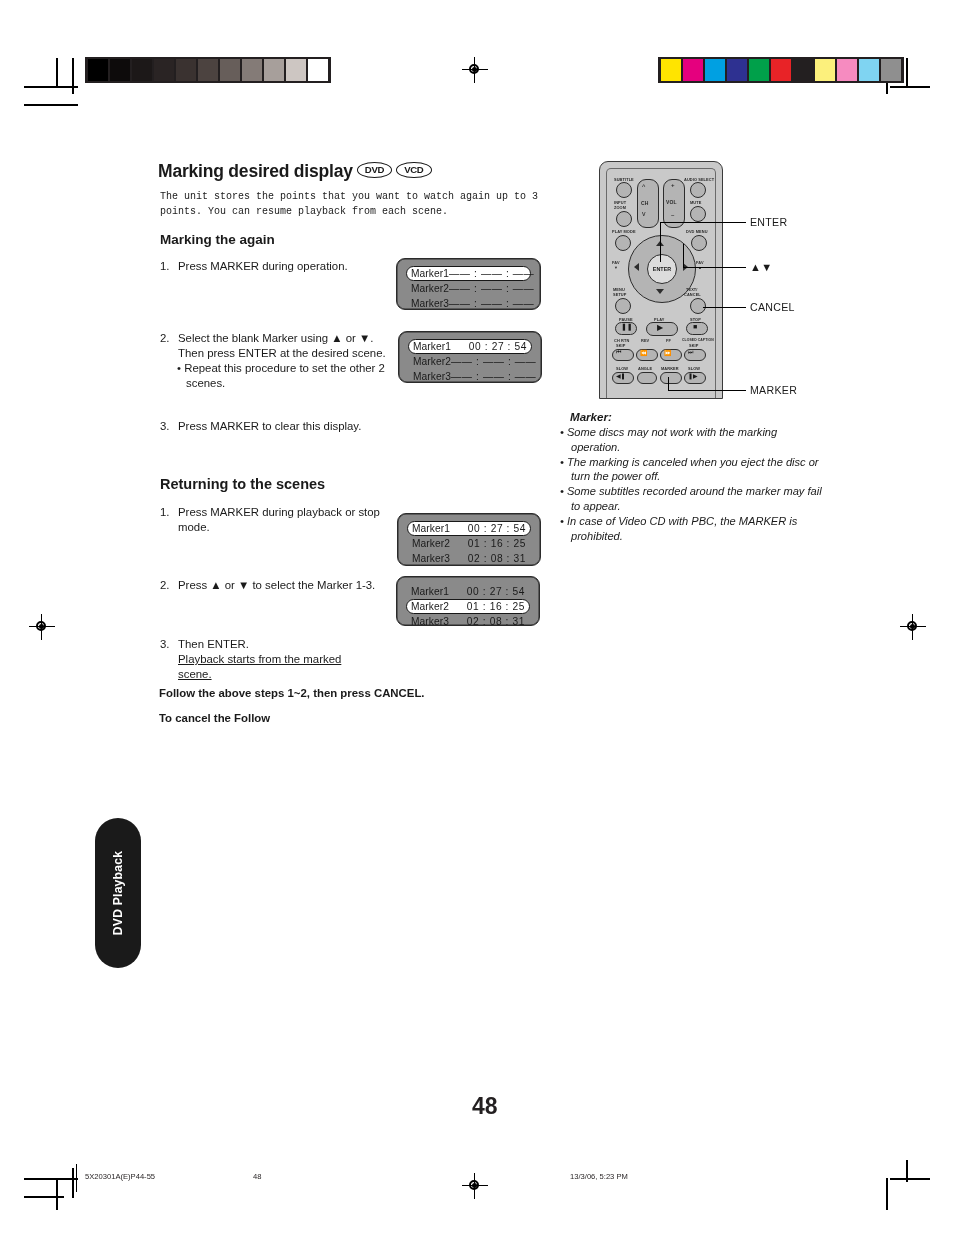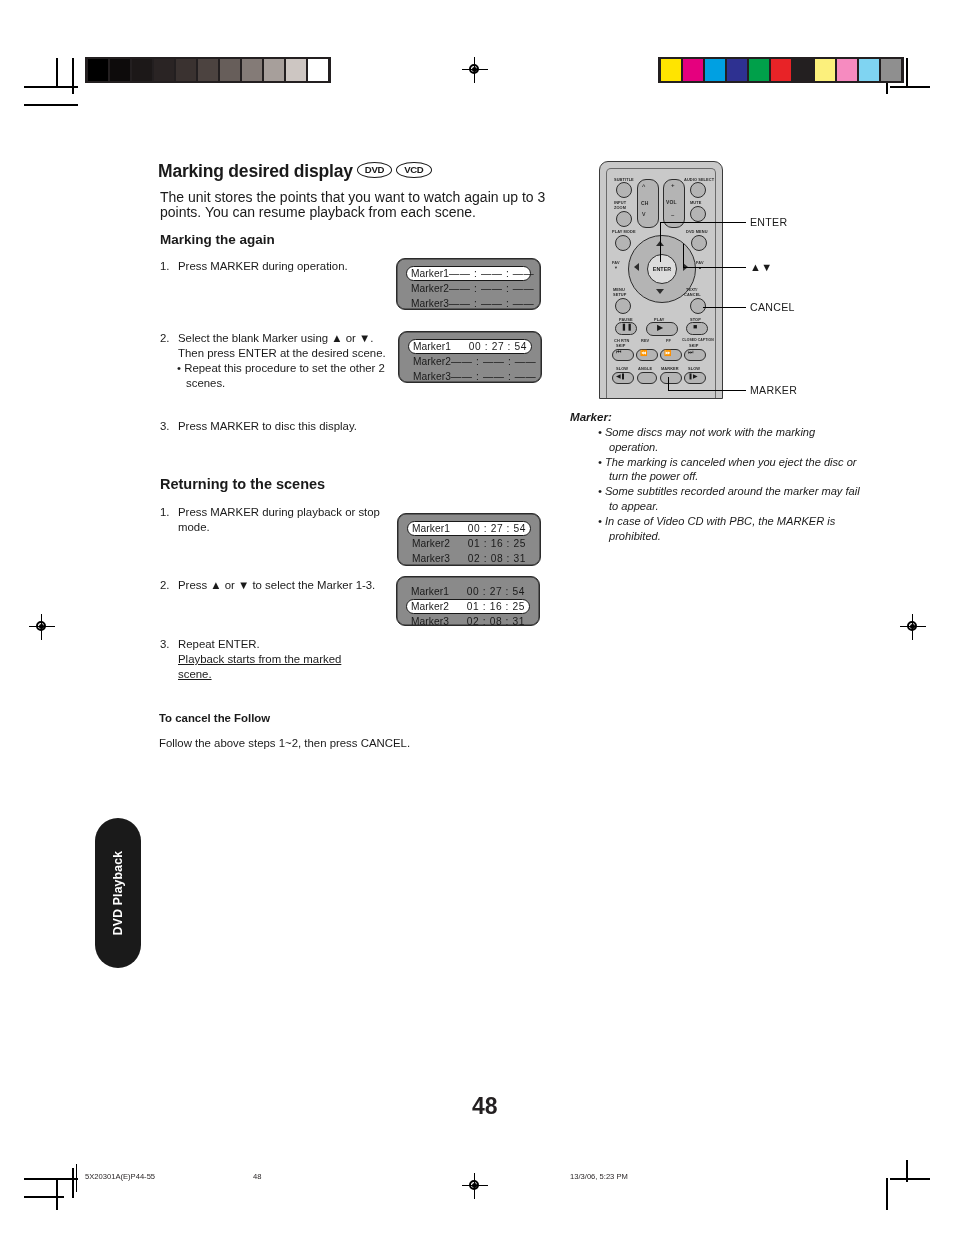--- a/index.html
+++ b/index.html
@@ -63,23 +63,24 @@
     color: #1a1a1a;
   }
   .h2 {
     position: absolute;
     font-size: 13.5px;
     font-weight: bold;
     color: #1a1a1a;
   }
   .para {
     position: absolute;
-    font-size: 14px;
+    font-size: 10px;
     line-height: 14.6px;
     color: #1a1a1a;
+    font-family: Liberation Mono, monospace;
   }
   .step {
     position: absolute;
     font-size: 11.4px;
     line-height: 15px;
     color: #1a1a1a;
   }
   .step .num {
     position: absolute;
     left: 0; top: 0;
@@ -353,43 +354,43 @@
   </div>
 
   <div class="step" style="left:160px;top:331px;width:228px;">
     <span class="num">2.</span>
     <span class="txt">Select the blank Marker using ▲ or ▼. Then press ENTER at the desired scene.</span>
     <span class="sub">• Repeat this procedure to set the other 2 scenes.</span>
   </div>
 
   <div class="step" style="left:160px;top:419px;width:250px;">
     <span class="num">3.</span>
-    <span class="txt">Press MARKER to disc this display.</span>
+    <span class="txt">Press MARKER to clear this display.</span>
   </div>
 
   <div class="h2" style="left:160px;top:476px;font-size:14.5px;">Returning to the scenes</div>
 
   <div class="step" style="left:160px;top:505px;width:220px;">
     <span class="num">1.</span>
     <span class="txt">Press MARKER during playback or stop mode.</span>
   </div>
 
   <div class="step" style="left:160px;top:578px;width:235px;">
     <span class="num">2.</span>
     <span class="txt">Press ▲ or ▼ to select the Marker 1-3.</span>
   </div>
 
   <div class="step" style="left:160px;top:637px;width:220px;">
     <span class="num">3.</span>
-    <span class="txt">Repeat ENTER.</span>
+    <span class="txt">Then ENTER.</span>
     <span class="txt" style="width:175px;text-decoration:underline;">Playback starts from the marked scene.</span>
   </div>
 
   <div class="step boldline" style="left:159px;top:711px;">To cancel the Follow</div>
-  <div class="step" style="left:159px;top:736px;">Follow the above steps 1~2, then press CANCEL.</div>
+  <div class="step" style="left:159px;top:686px;font-weight:bold;">Follow the above steps 1~2, then press CANCEL.</div>
 
   <div class="osd" id="osd0" style="left:396px;top:258px;width:145px;height:52px;">
       <div class="osd-row sel">
         <span class="osd-label">Marker1</span>
         <span class="osd-time">—— : —— : ——</span>
       </div>
       <div class="osd-row">
         <span class="osd-label">Marker2</span>
         <span class="osd-time">—— : —— : ——</span>
       </div>
@@ -547,21 +548,21 @@
   <div class="calloutlabel" style="left:750px;top:261px;font-size:11px;">▲▼</div>
 
   <div class="lead" style="left:703px;top:307px;width:43px;height:1.3px;"></div>
   <div class="calloutlabel" style="left:750px;top:301px;">CANCEL</div>
 
   <div class="lead" style="left:668px;top:377px;width:1.3px;height:14px;"></div>
   <div class="lead" style="left:668px;top:390px;width:78px;height:1.3px;"></div>
   <div class="calloutlabel" style="left:750px;top:384px;">MARKER</div>
 
   <div class="notes-title" style="left:570px;top:410px;">Marker:</div>
-  <div class="notes-list" id="notes-list" style="left:598px;top:425px;">
+  <div class="notes-list" id="notes-list" style="left:560px;top:425px;">
       <span class="n">• Some discs may not work with the marking operation.</span>
       <span class="n">• The marking is canceled when you eject the disc or turn the power off.</span>
       <span class="n">• Some subtitles recorded around the marker may fail to appear.</span>
       <span class="n">• In case of Video CD with PBC, the MARKER is prohibited.</span>
     </div>
 
   <div class="sidetab" style="left:95px;top:818px;width:46px;height:150px;">
     <span>DVD Playback</span>
   </div>
 

